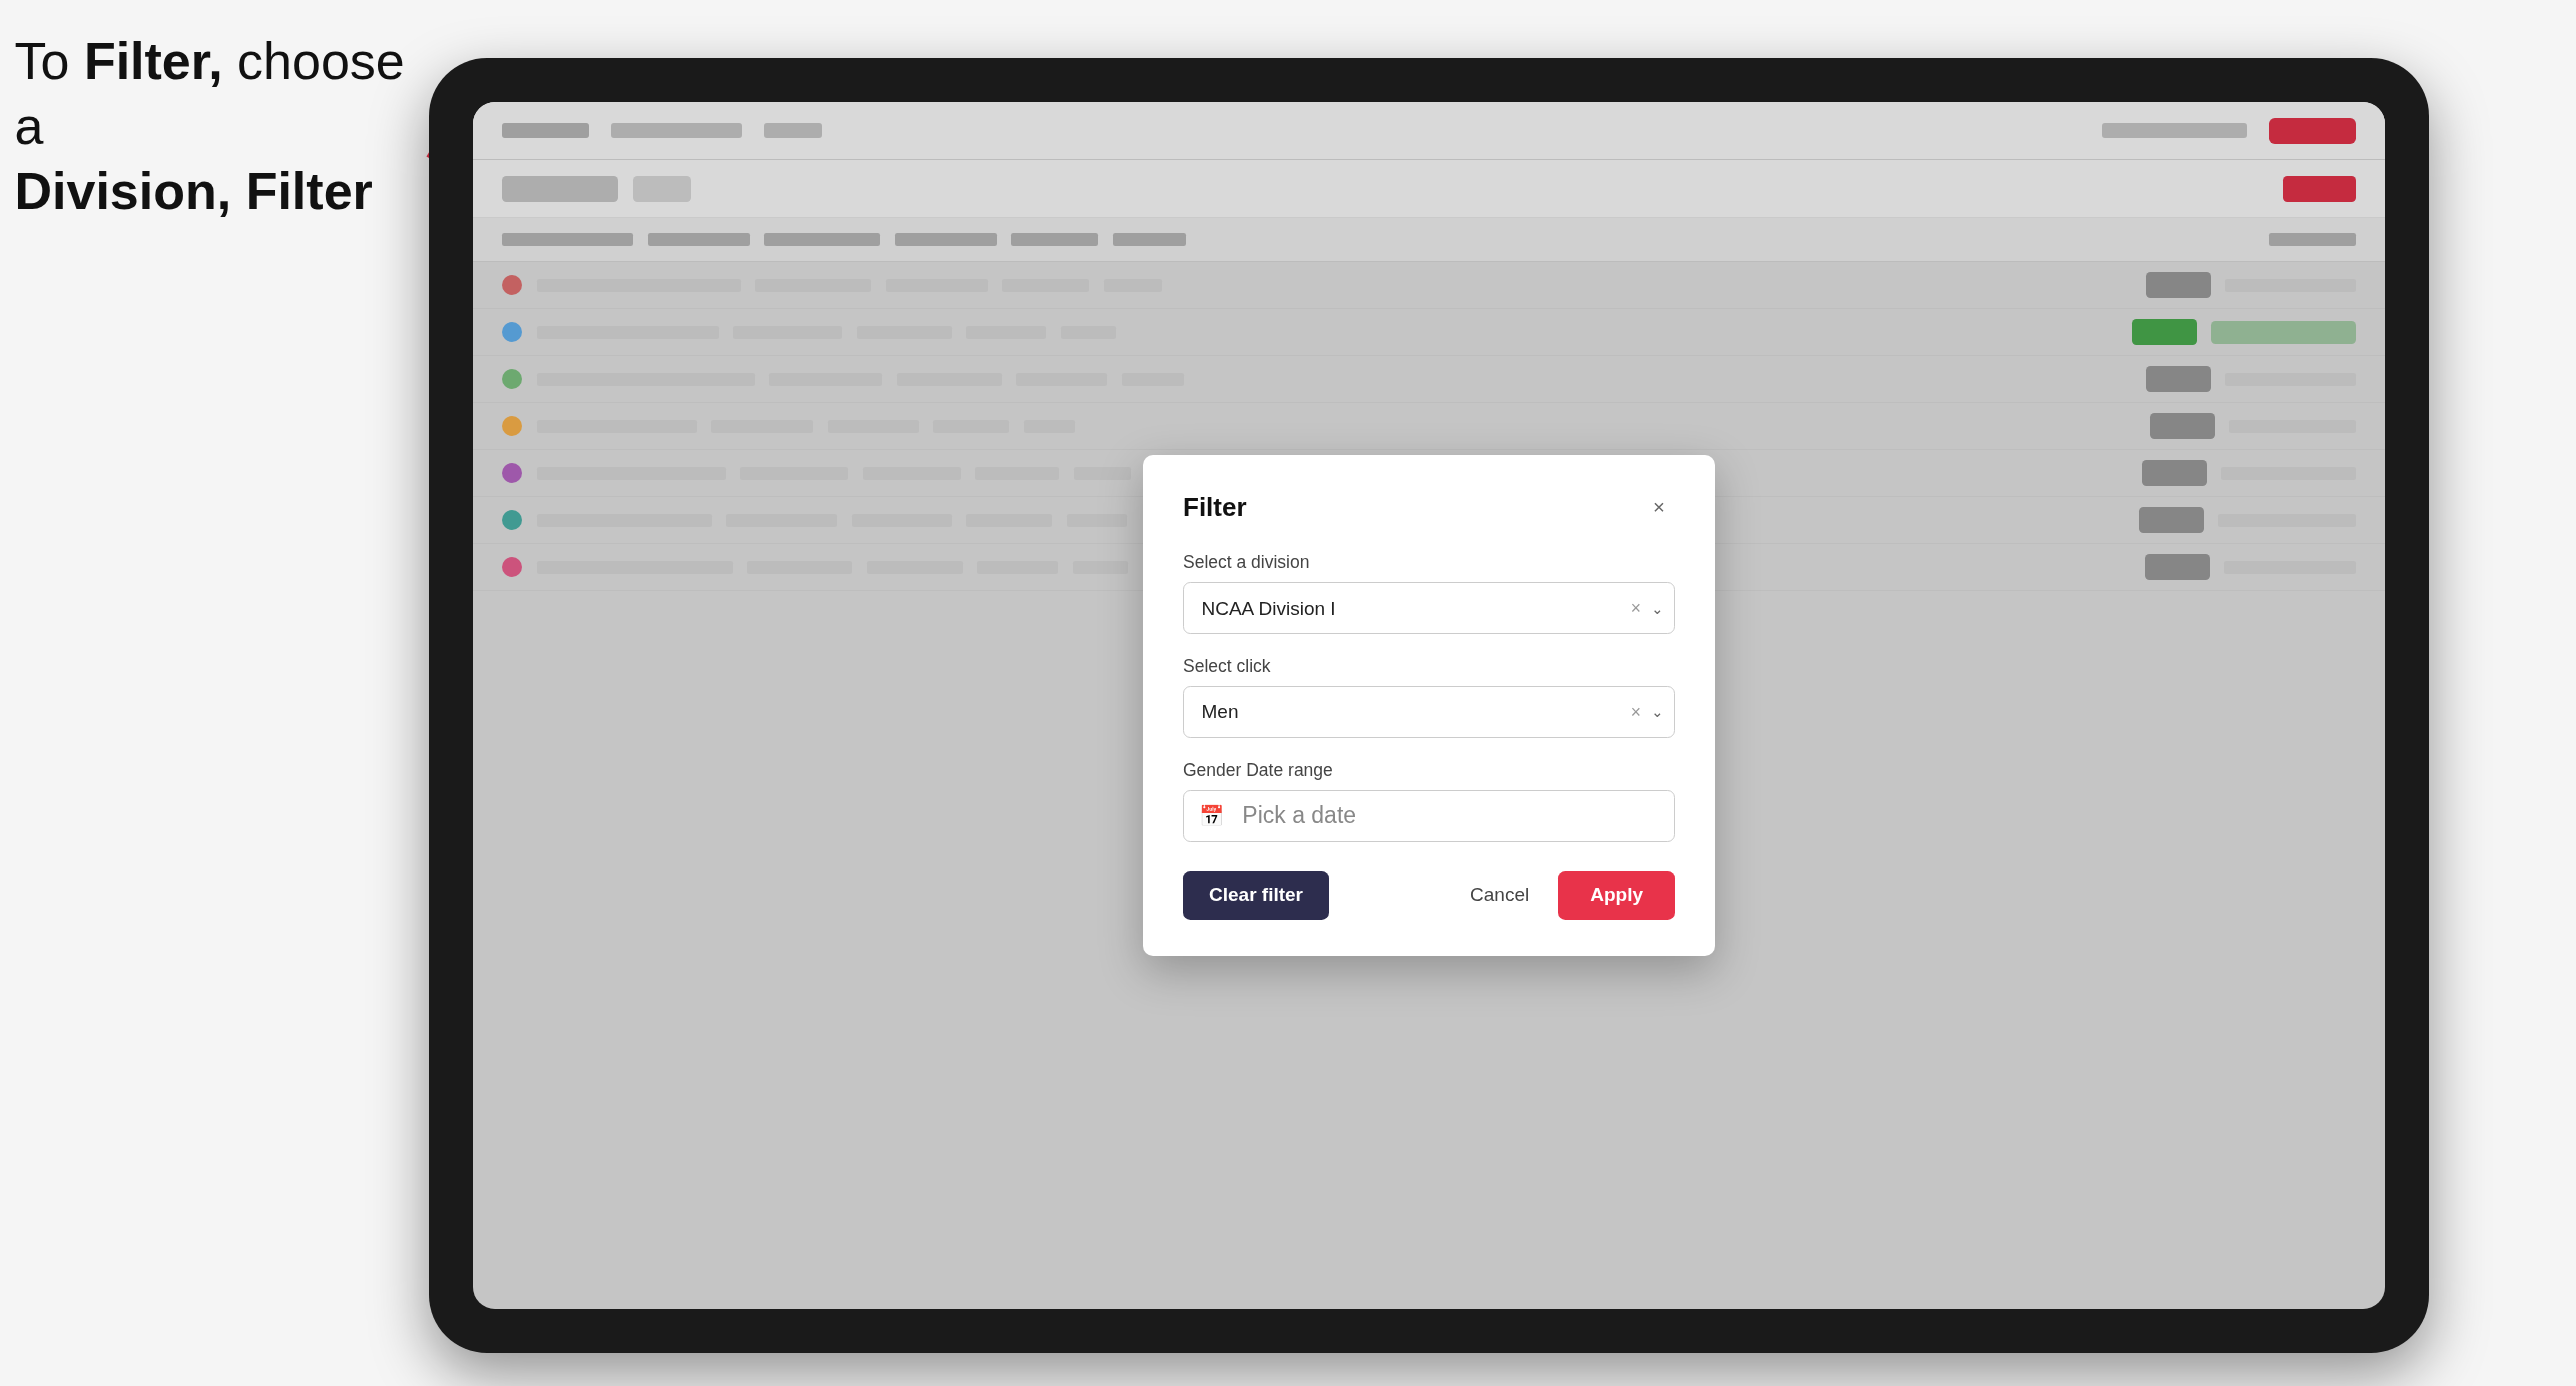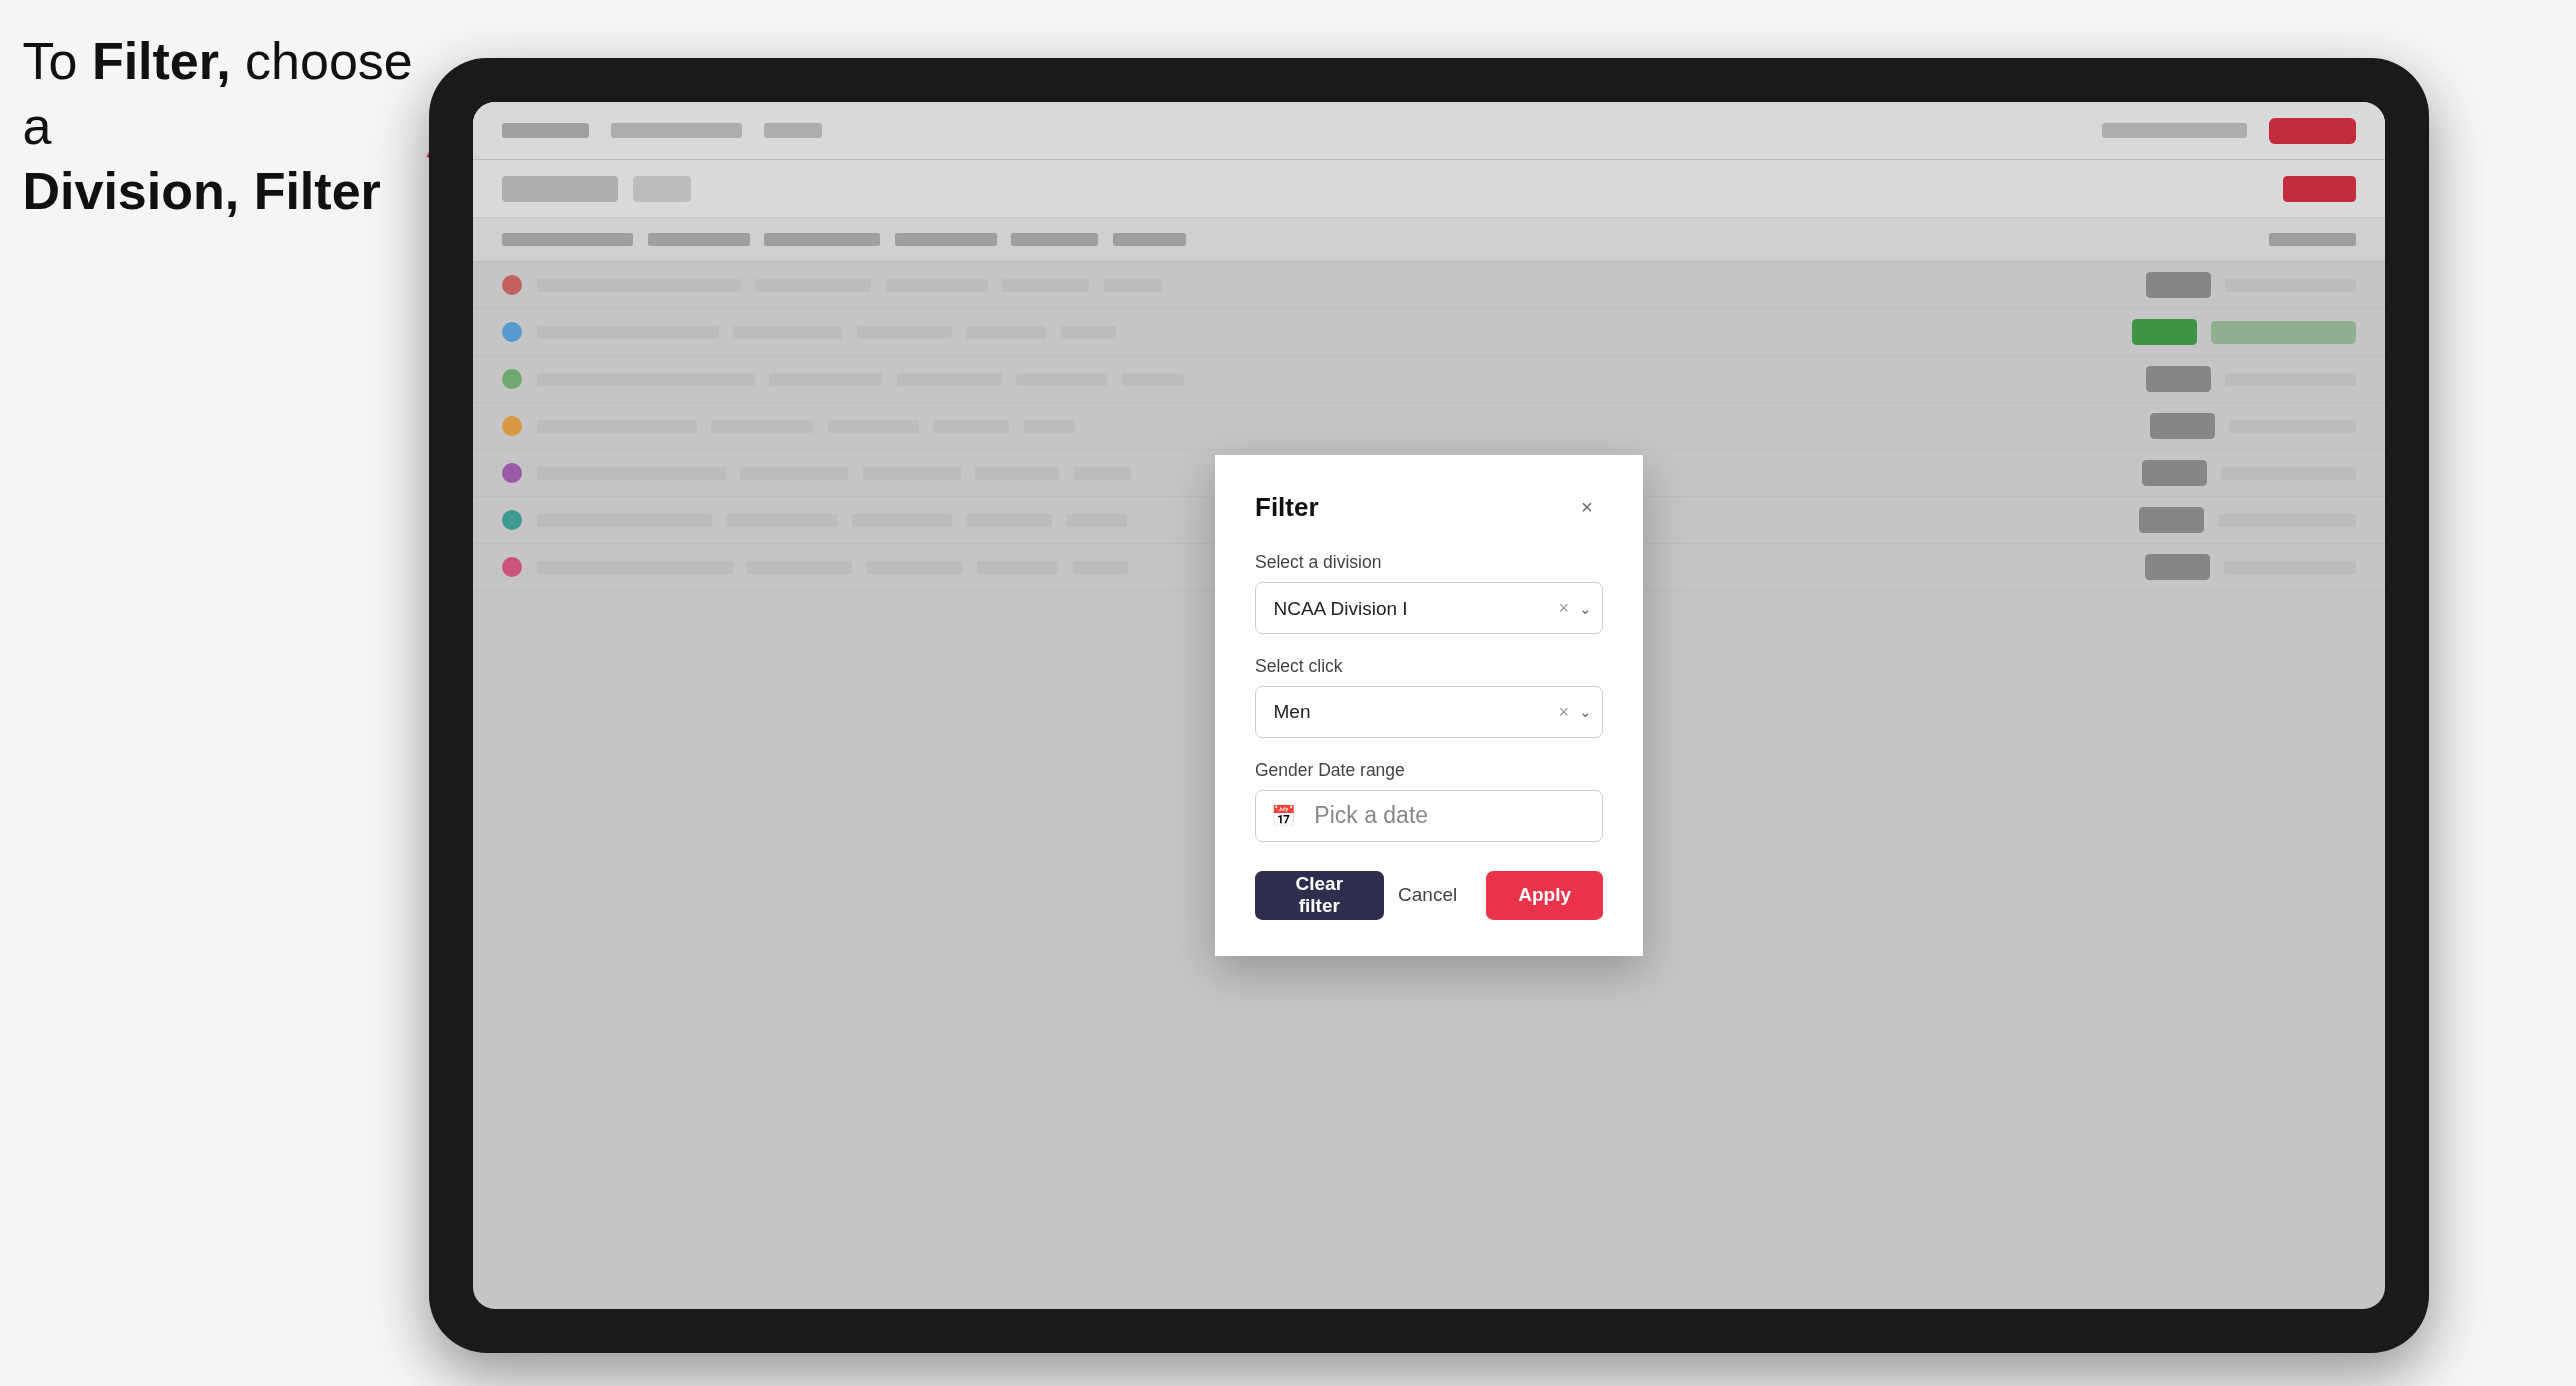--- a/index.html
+++ b/index.html
@@ -14,21 +14,20 @@
 
     
     .instruction-text {
       position: absolute;
       left: 14.5px;
       top: 29px;
       font-size: 52px;
       line-height: 1.25;
       color: #111;
       width: 422px;
-      margin-left: 8px;
     }
     .instruction-text .bold { font-weight: 800; }
 
     
     .arrow-container {
       position: absolute;
       left: 400px;
       top: 145px;
       width: 473px;
       height: 291px;
@@ -105,23 +104,23 @@
       background: rgba(0,0,0,0.15);
       display: flex;
       align-items: center;
       justify-content: center;
       z-index: 10;
     }
 
     
     .filter-modal {
       background: #fff;
-      border-radius: 0;
+      border-radius: 10px;
       box-shadow: 0 14.5px 44px rgba(0,0,0,0.25);
-      width: 428px;
+      width: 572px;
       padding: 36px 40px 36px 40px;
       position: relative;
     }
 
     .modal-header {
       display: flex;
       align-items: center;
       justify-content: space-between;
       margin-bottom: 29px;
     }

